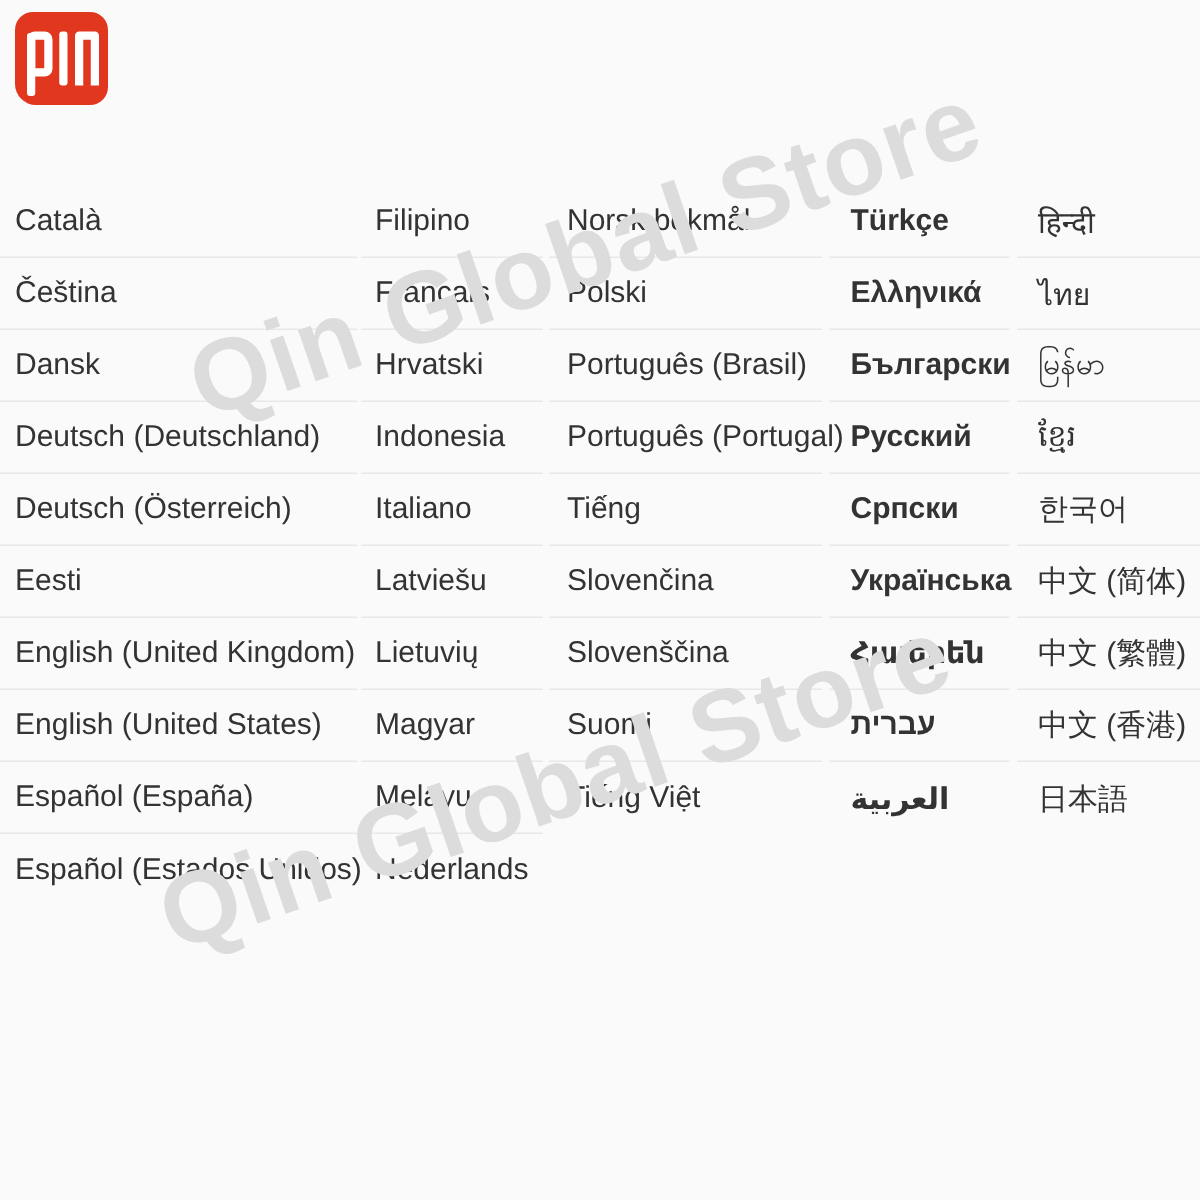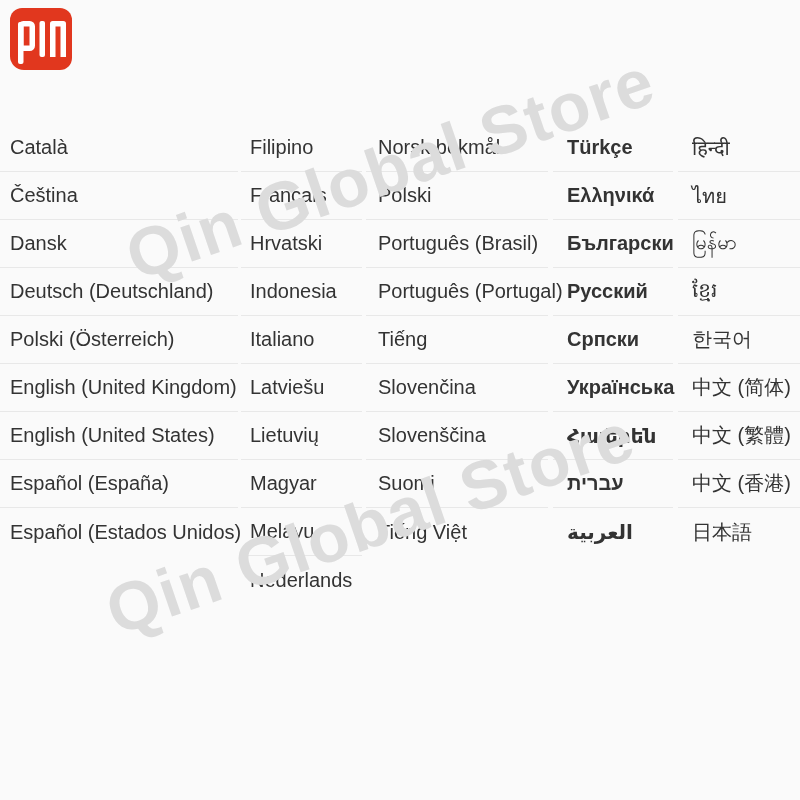--- a/index.html
+++ b/index.html
@@ -66,21 +66,22 @@
 
 <div class="watermark top">Qin Global Store</div>
 <div class="watermark bottom">Qin Global Store</div>
 
 <div class="grid">
     <ul class="lang-col col1">
       <li class="lang-item">Català</li>
       <li class="lang-item">Čeština</li>
       <li class="lang-item">Dansk</li>
       <li class="lang-item">Deutsch (Deutschland)</li>
-      <li class="lang-item">Polski (Österreich)</li>
+      <li class="lang-item">Deutsch (Österreich)</li>
+      <li class="lang-item">Eesti</li>
       <li class="lang-item">English (United Kingdom)</li>
       <li class="lang-item">English (United States)</li>
       <li class="lang-item">Español (España)</li>
       <li class="lang-item">Español (Estados Unidos)</li>
     </ul>
     <ul class="lang-col col2">
       <li class="lang-item">Filipino</li>
       <li class="lang-item">Français</li>
       <li class="lang-item">Hrvatski</li>
       <li class="lang-item">Indonesia</li>

